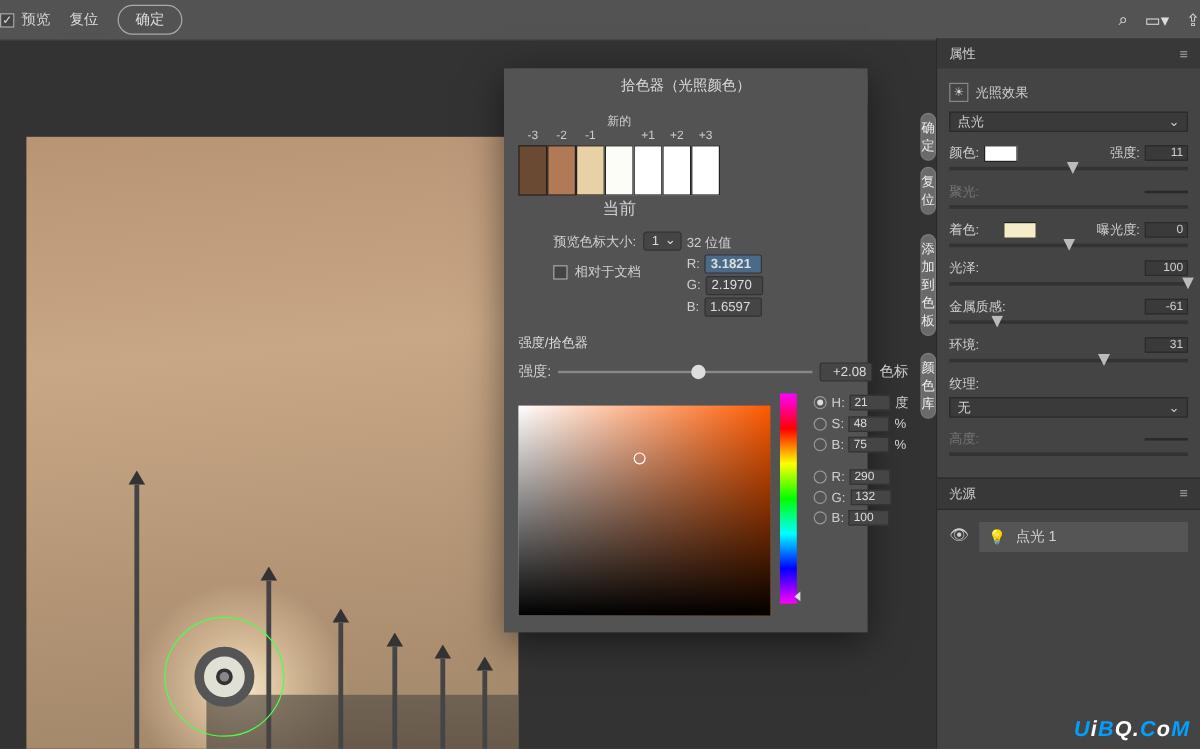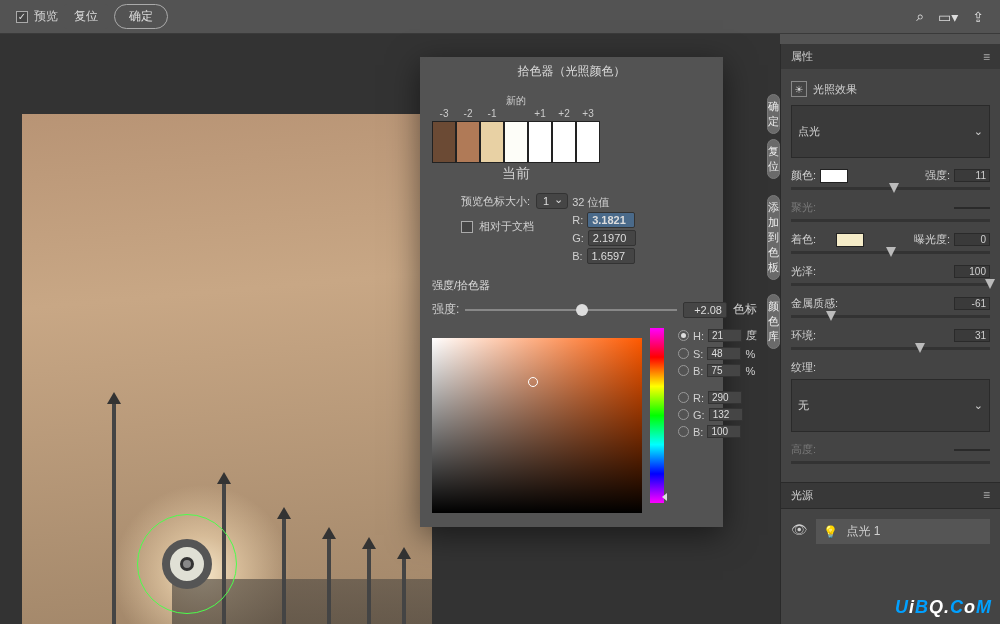--- a/index.html
+++ b/index.html
@@ -1,18 +1,18 @@
 <!DOCTYPE html>
 <html><head>
 <meta charset="utf-8">
 <style>
 * { margin: 0; padding: 0; box-sizing: border-box; font-family: -apple-system, "Segoe UI", sans-serif; }
 body { background: #535353; color: #d0d0d0; font-size: 12px; width: 1000px; height: 624px; overflow: hidden; position: relative; }
 
-.topbar { height: 34px; background: #535353; border-bottom: 1px solid #3a3a3a; display: flex; align-items: center; padding: 0 16px; justify-content: space-between; }
+.topbar { height: 34px; background: #535353; border-bottom: 1px solid #3a3a3a; display: flex; align-items: center; padding: 0 0; justify-content: space-between; }
 .topbar-left { display: flex; align-items: center; gap: 6px; }
 .topbar-right { display: flex; align-items: center; gap: 14px; }
 .checkbox { width: 12px; height: 12px; border: 1px solid #aaa; display: inline-flex; align-items: center; justify-content: center; background: #444; }
 .checkbox.checked::after { content: '✓'; font-size: 10px; color: #ddd; }
 .tb-btn { background: #535353; border: none; color: #ddd; padding: 4px 10px; font-size: 12px; border-radius: 3px; }
 .tb-btn.outlined { border: 1px solid #aaa; border-radius: 14px; padding: 3px 14px; }
 .icon-btn { color: #ddd; font-size: 14px; cursor: pointer; }
 
 .main { position: absolute; top: 34px; left: 0; right: 220px; bottom: 0; background: #333; }
 .canvas { position: absolute; left: 22px; top: 80px; width: 410px; height: 520px; background: linear-gradient(175deg, #b89475 0%, #c8a785 35%, #a08568 100%); overflow: hidden; }
@@ -55,26 +55,26 @@
 .picker-cursor { position: absolute; width: 10px; height: 10px; border: 1px solid #fff; border-radius: 50%; transform: translate(-50%,-50%); }
 .hue-bar { position: absolute; right: 0; top: 0; width: 14px; height: 175px; background: linear-gradient(#f0f, #f00, #ff0, #0f0, #0ff, #00f, #f0f); }
 .hue-thumb { position: absolute; right: -3px; width: 0; height: 0; border-top: 4px solid transparent; border-bottom: 4px solid transparent; border-right: 5px solid #ddd; }
 .picker-wrap { display: flex; gap: 8px; position: relative; }
 .picker-inputs { display: flex; flex-direction: column; gap: 4px; font-size: 11px; margin-left: 6px; }
 .pi-row { display: flex; align-items: center; gap: 4px; }
 .radio { width: 11px; height: 11px; border: 1px solid #999; border-radius: 50%; display: inline-block; }
 .radio.on::after { content: ''; display: block; width: 5px; height: 5px; background: #ddd; border-radius: 50%; margin: 2px; }
 .mini-input { background: #454545; border: 1px solid #333; width: 34px; padding: 0 3px; font-size: 10px; color: #ddd; }
 
-.panel { position: absolute; right: 0; top: 44px; width: 220px; bottom: 0; background: #444; border-left: 1px solid #2a2a2a; }
+.panel { position: absolute; right: 0; top: 32px; width: 220px; bottom: 0; background: #444; border-left: 1px solid #2a2a2a; }
 .panel-header { background: #383838; padding: 5px 10px; font-size: 11px; display: flex; justify-content: space-between; align-items: center; }
 .panel-body { padding: 8px 10px; font-size: 11px; }
 .effect-row { display: flex; align-items: center; gap: 6px; padding: 4px 0; }
 .effect-icon { width: 16px; height: 16px; border: 1px solid #888; display: flex; align-items: center; justify-content: center; font-size: 10px; }
-.wide-select { background: #3a3a3a; border: 1px solid #2a2a2a; padding: 18px 6px; display: flex; justify-content: space-between; align-items: center; margin-top: 4px; }
+.wide-select { background: #3a3a3a; border: 1px solid #2a2a2a; padding: 0 6px; display: flex; justify-content: space-between; align-items: center; margin-top: 4px; }
 .prop-row { display: flex; align-items: center; justify-content: space-between; margin-top: 10px; }
 .color-swatch-sm { width: 28px; height: 14px; border: 1px solid #222; }
 .pslider { height: 3px; background: #333; position: relative; margin-top: 4px; }
 .pslider-thumb { position: absolute; top: -4px; width: 10px; height: 10px; background: #bbb; clip-path: polygon(50% 0,100% 100%,0 100%); transform: translateX(-50%) rotate(180deg); }
 .val-box { background: #3a3a3a; border: 1px solid #2a2a2a; width: 36px; padding: 0 3px; text-align: right; font-size: 10px; }
 .disabled { color: #777; }
 .panel-sub { background: #383838; padding: 5px 10px; font-size: 11px; margin-top: 10px; border-top: 1px solid #2a2a2a; border-bottom: 1px solid #2a2a2a; }
 .light-item { background: #555; padding: 4px 8px; margin-top: 4px; display: flex; align-items: center; gap: 8px; }
 .eye { font-size: 13px; }
 .watermark { position: absolute; right: 8px; bottom: 6px; font-size: 18px; font-weight: bold; font-style: italic; letter-spacing: 1px; }

